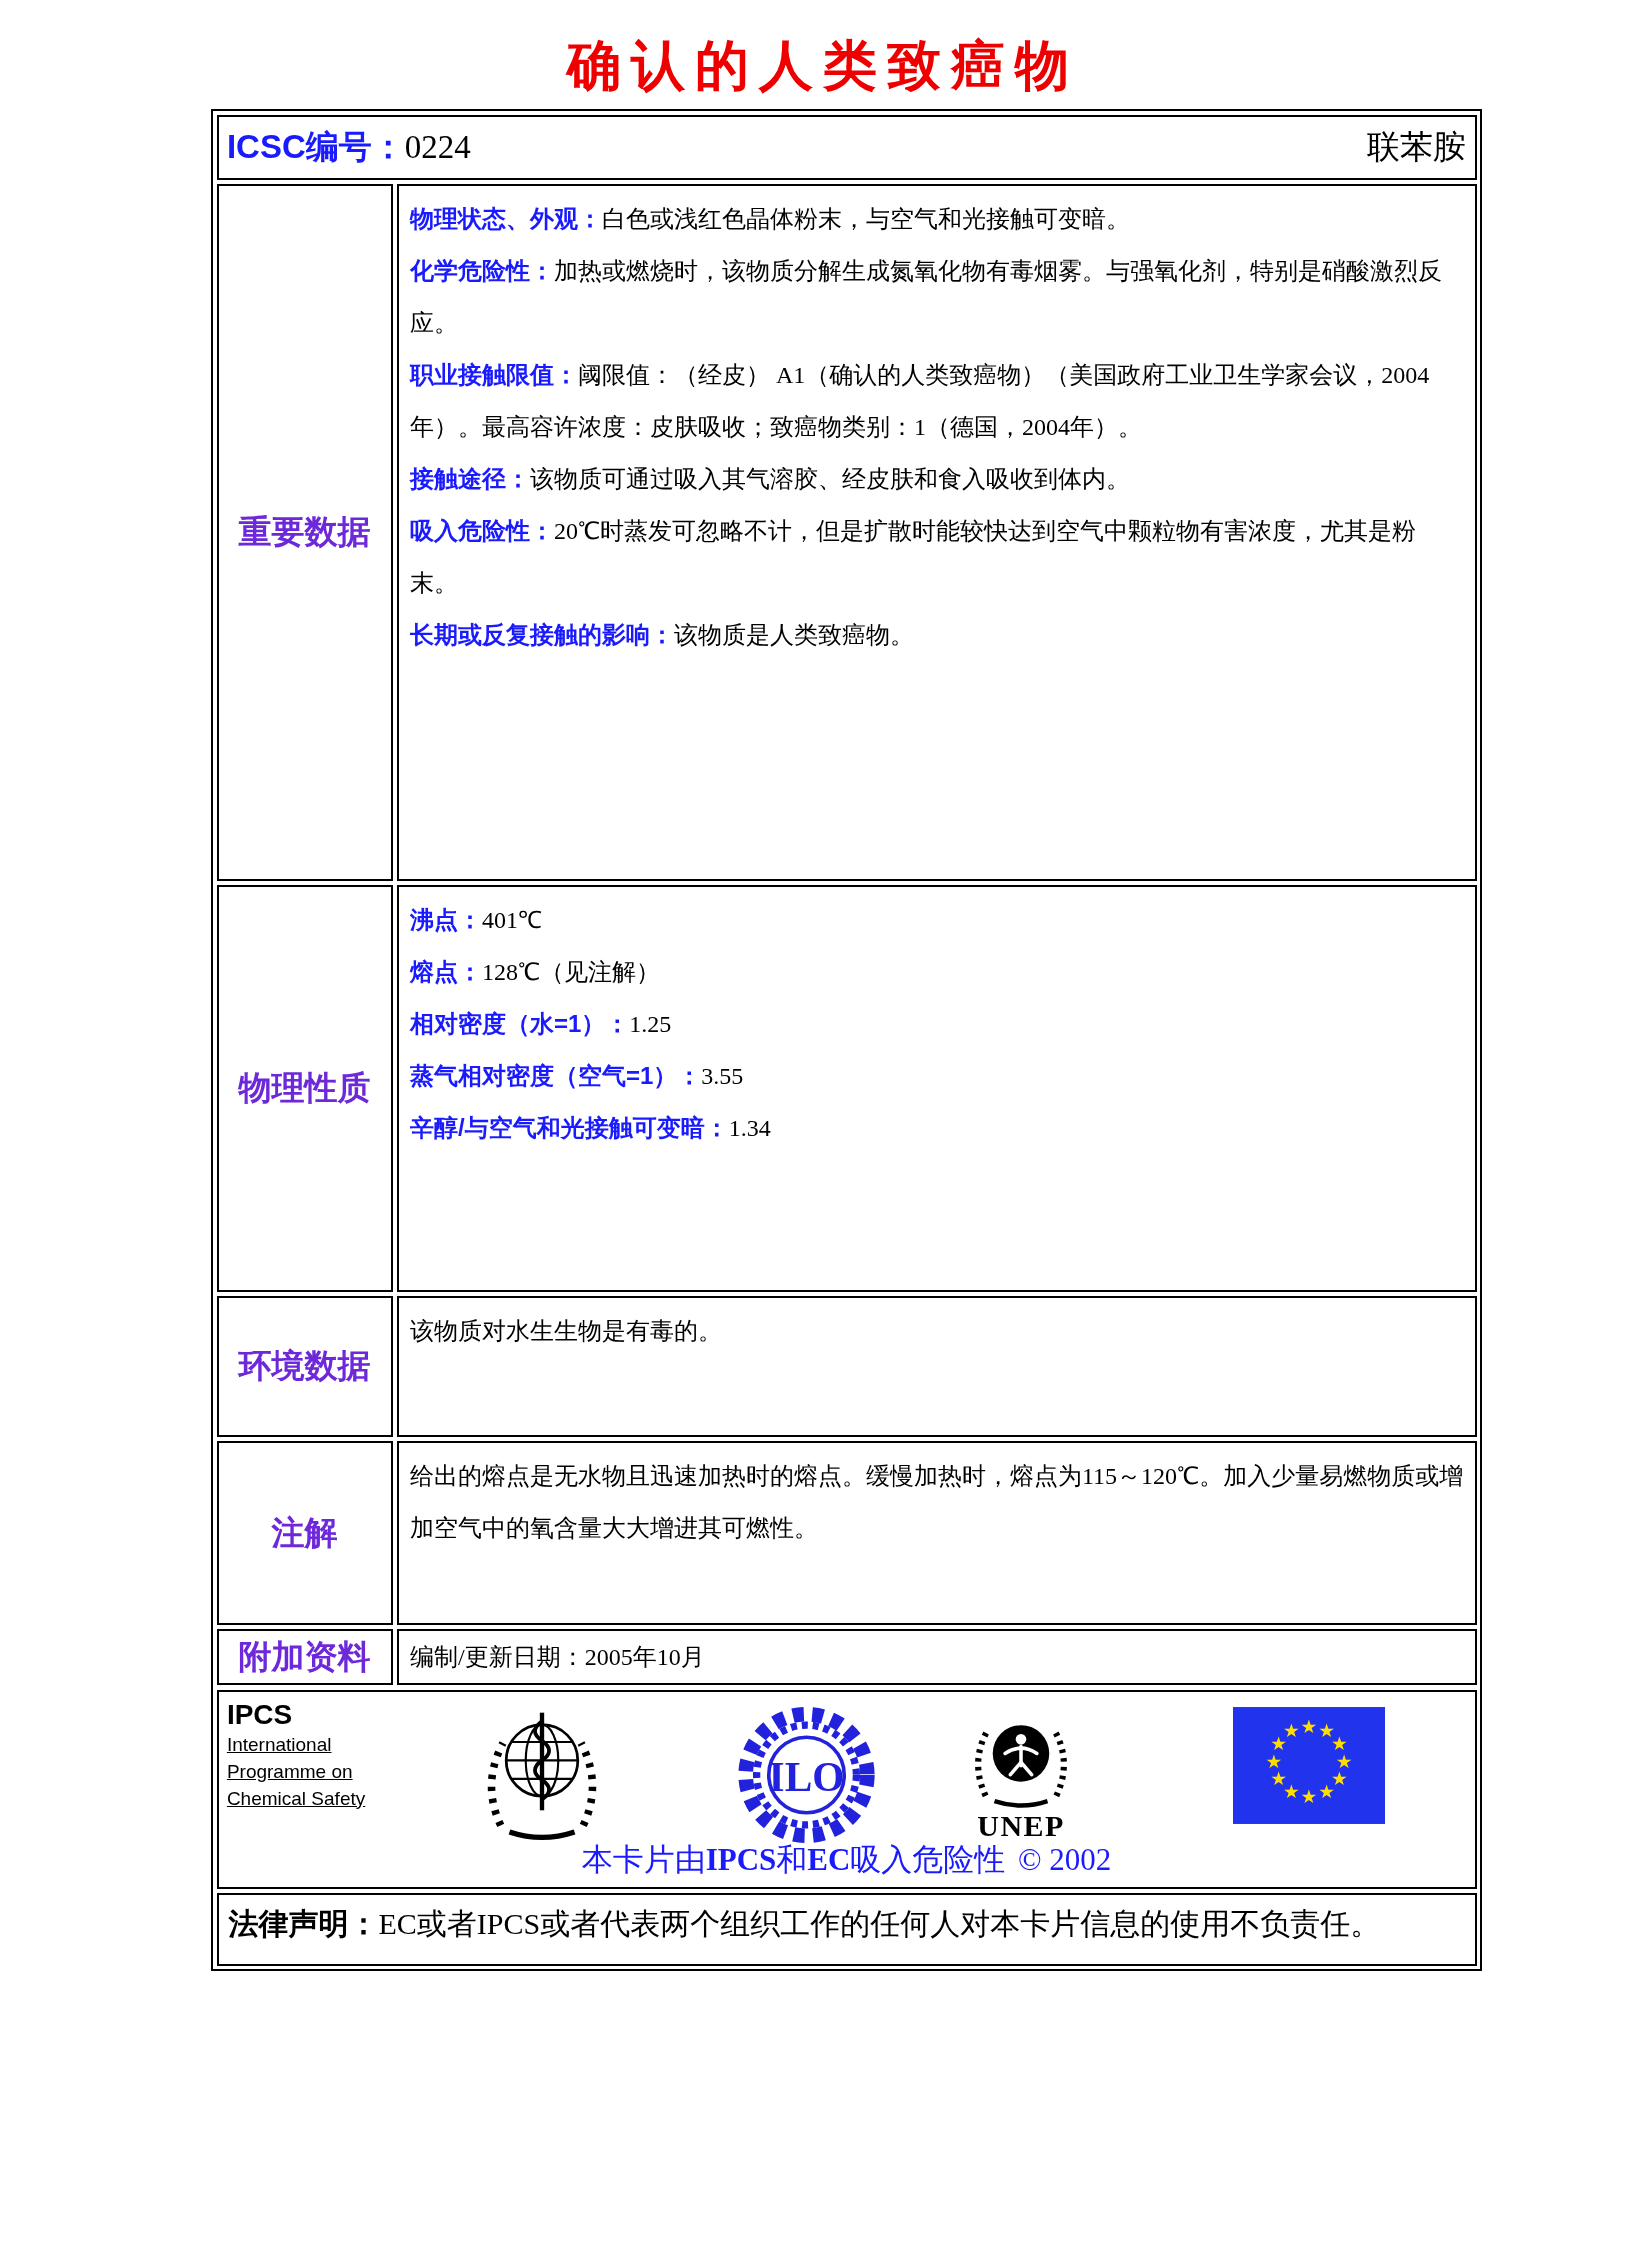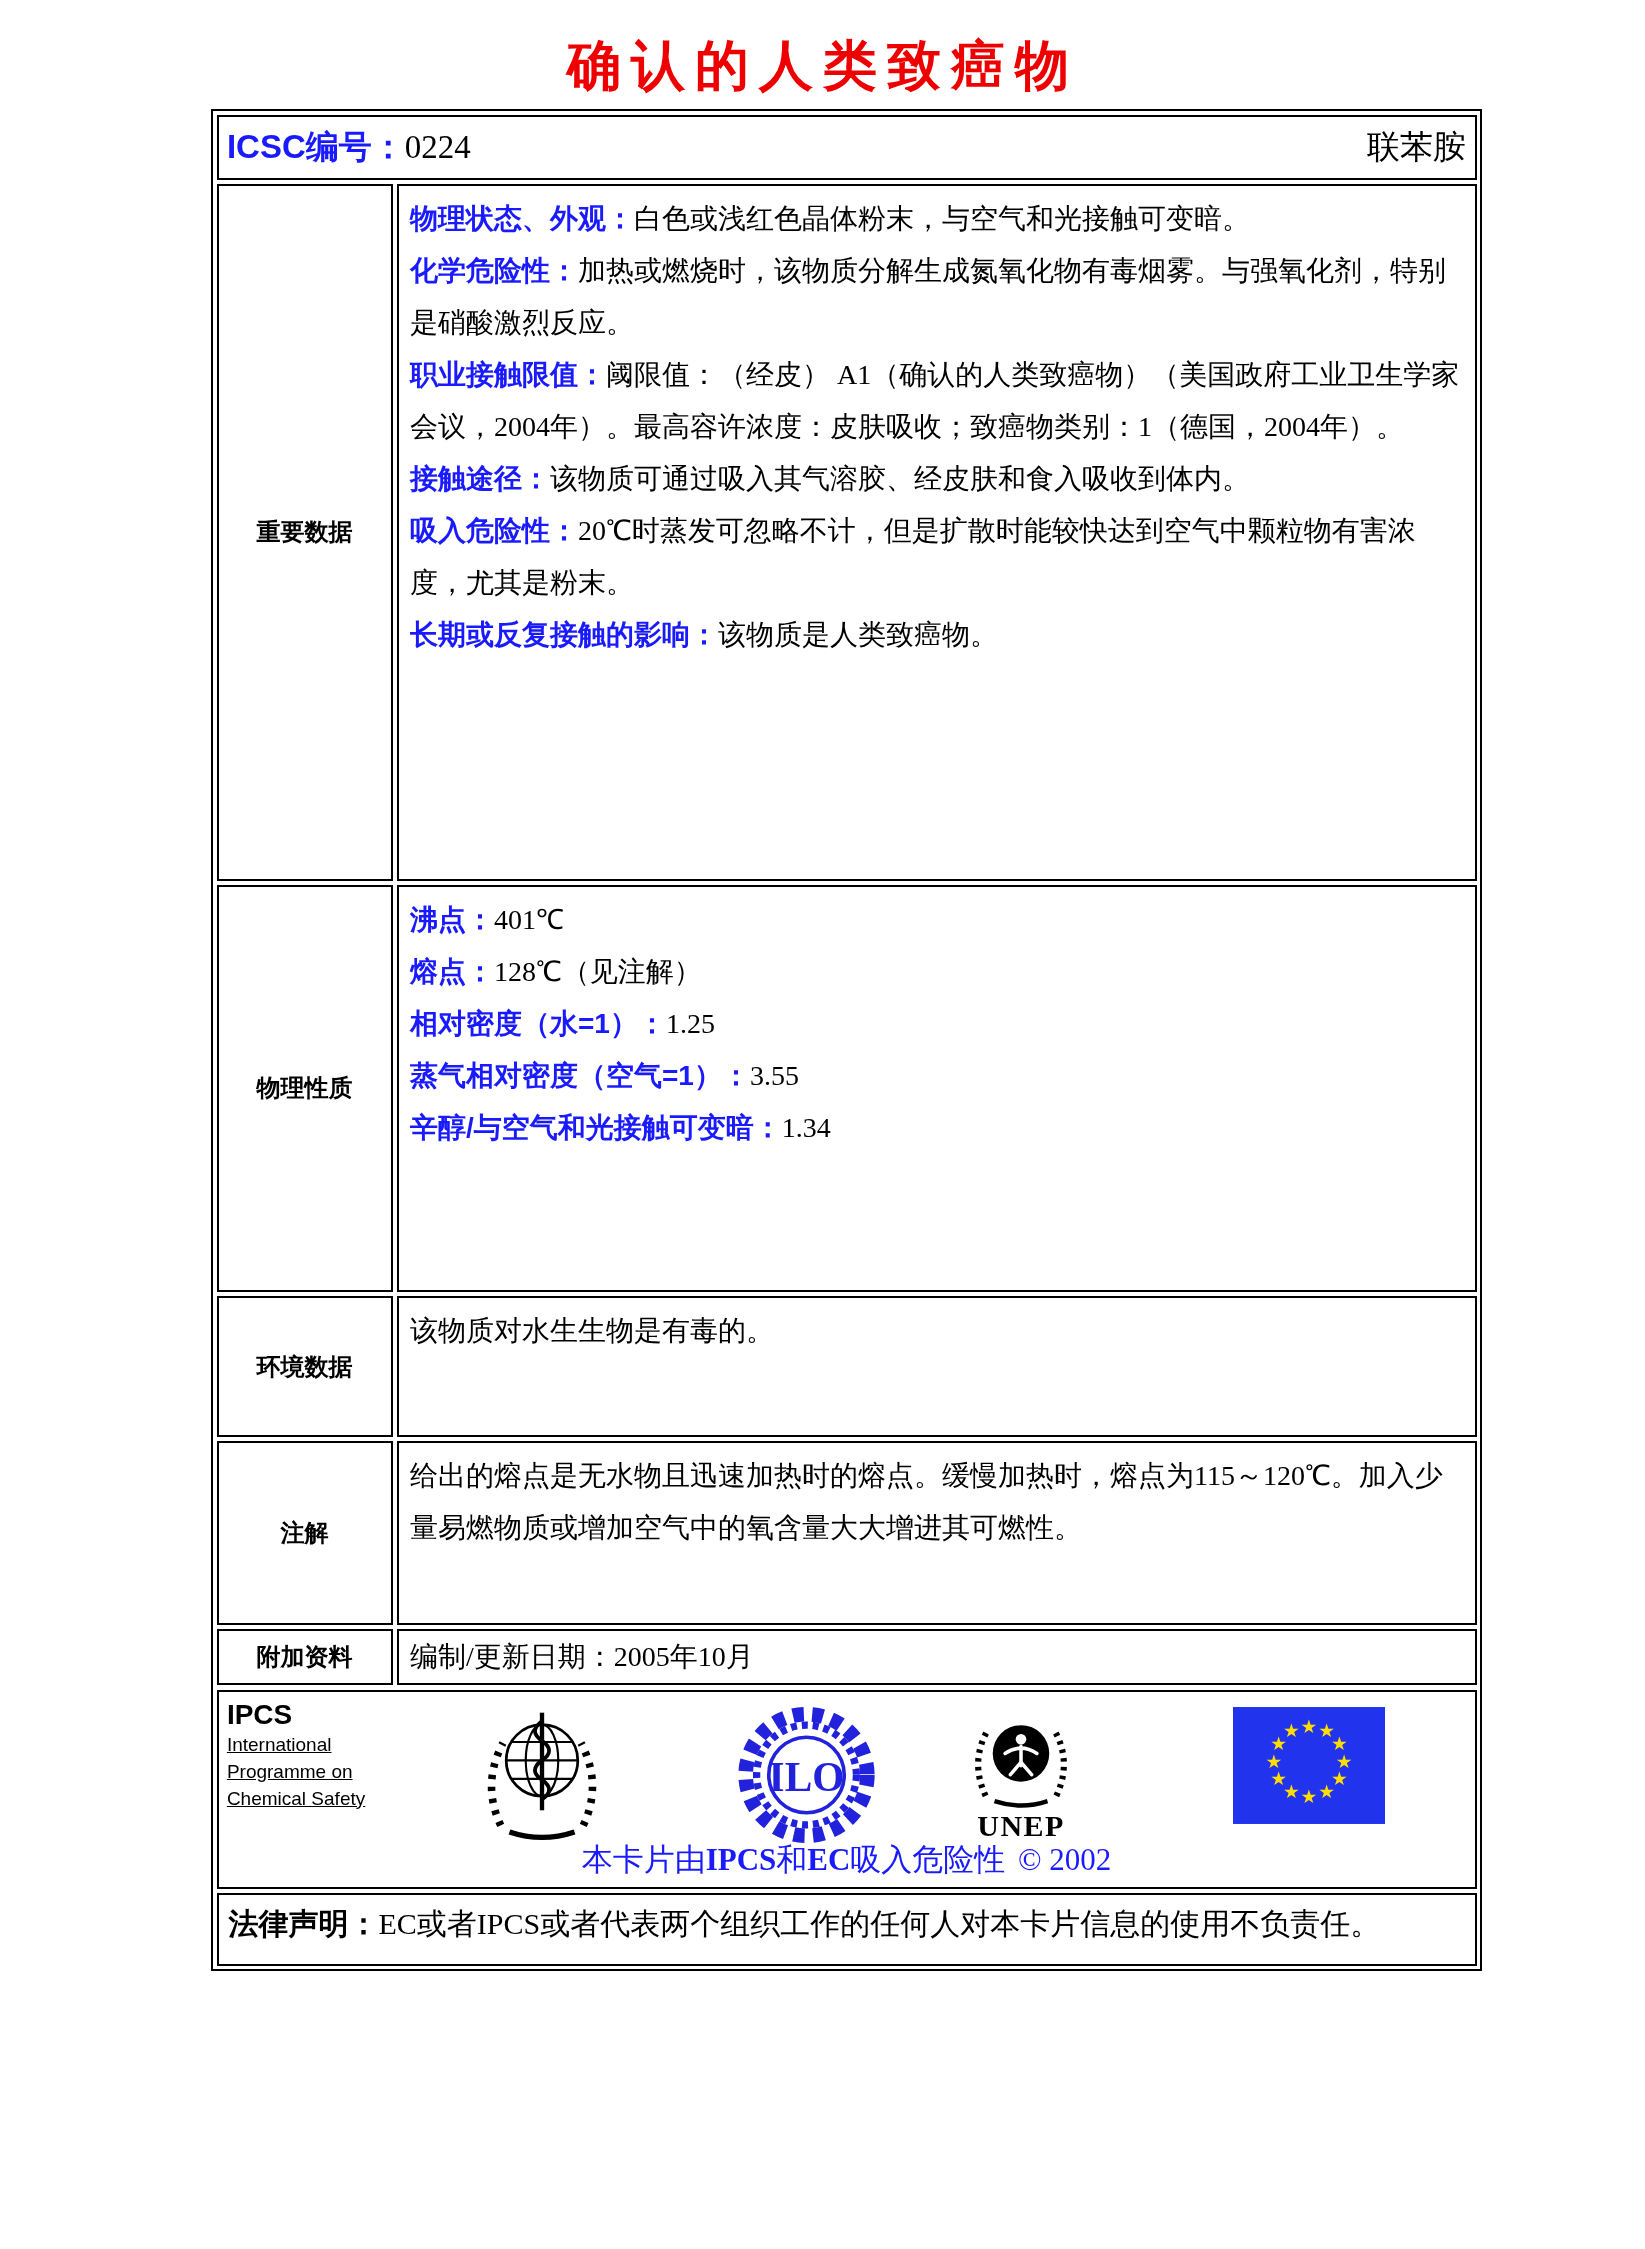--- a/index.html
+++ b/index.html
@@ -21,24 +21,24 @@
 
   .header-cell{
     flex:1;min-height:65px;display:flex;align-items:center;justify-content:space-between;
     padding:0 8.4px;font-size:33px;
   }
   .blue-label{color:#1a1aff;font-family:"Liberation Sans",sans-serif;font-weight:bold;}
   .black-serif{color:#000;font-family:"Liberation Serif",serif;}
 
   .label-cell{
     width:176px;flex:none;display:flex;align-items:center;justify-content:center;
-    color:#000000;font-family:"Liberation Sans",sans-serif;font-weight:bold;font-size:24px;
+    color:#6d28d9;font-family:"Liberation Sans",sans-serif;font-weight:bold;font-size:33px;
     text-align:center;
   }
-  .content-cell{flex:1;padding:7px 11.3px;font-size:28px;line-height:52px;}
+  .content-cell{flex:1;padding:7px 11.3px;font-size:24px;line-height:52px;}
   .content-cell p{margin:0;}
   .term{color:#1a1aff;font-family:"Liberation Sans",sans-serif;font-weight:bold;}
 
   .r-important{min-height:697px;}
   .r-physical{min-height:407px;}
   .r-environ{min-height:141px;}
   .r-notes{min-height:184px;}
   .r-extra{min-height:46px;}
   .r-extra .content-cell{display:flex;align-items:center;padding-top:0;padding-bottom:0;}
 

